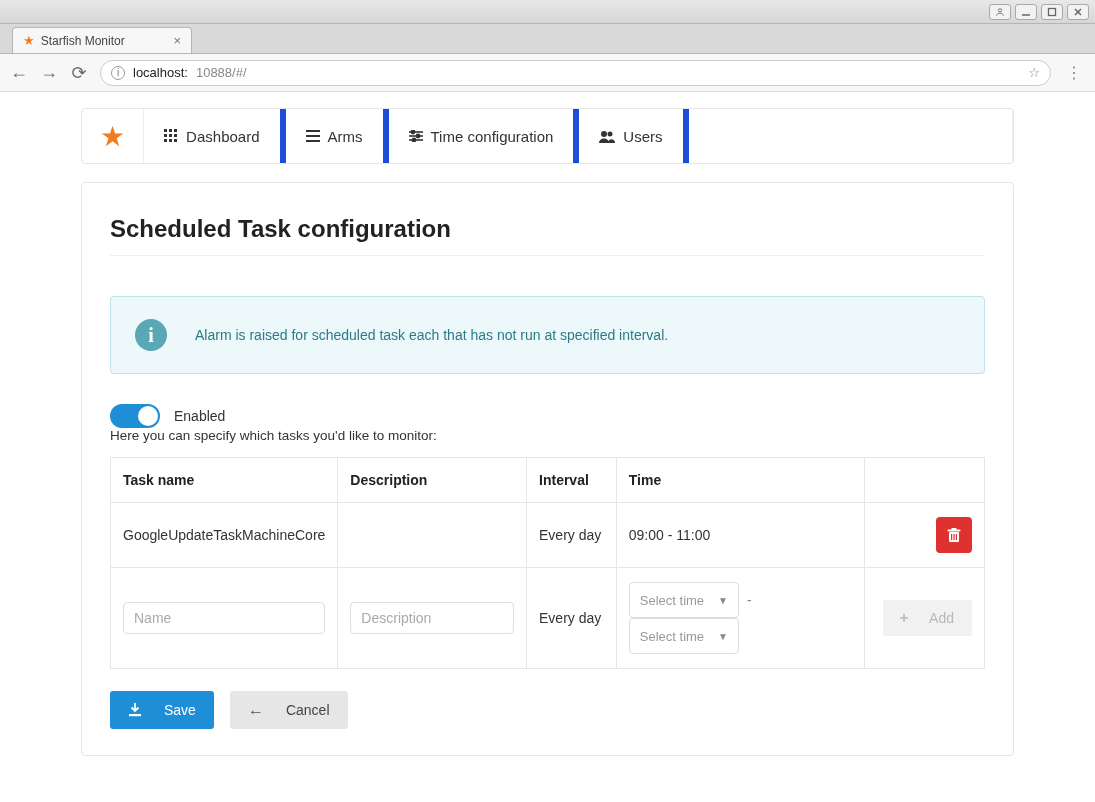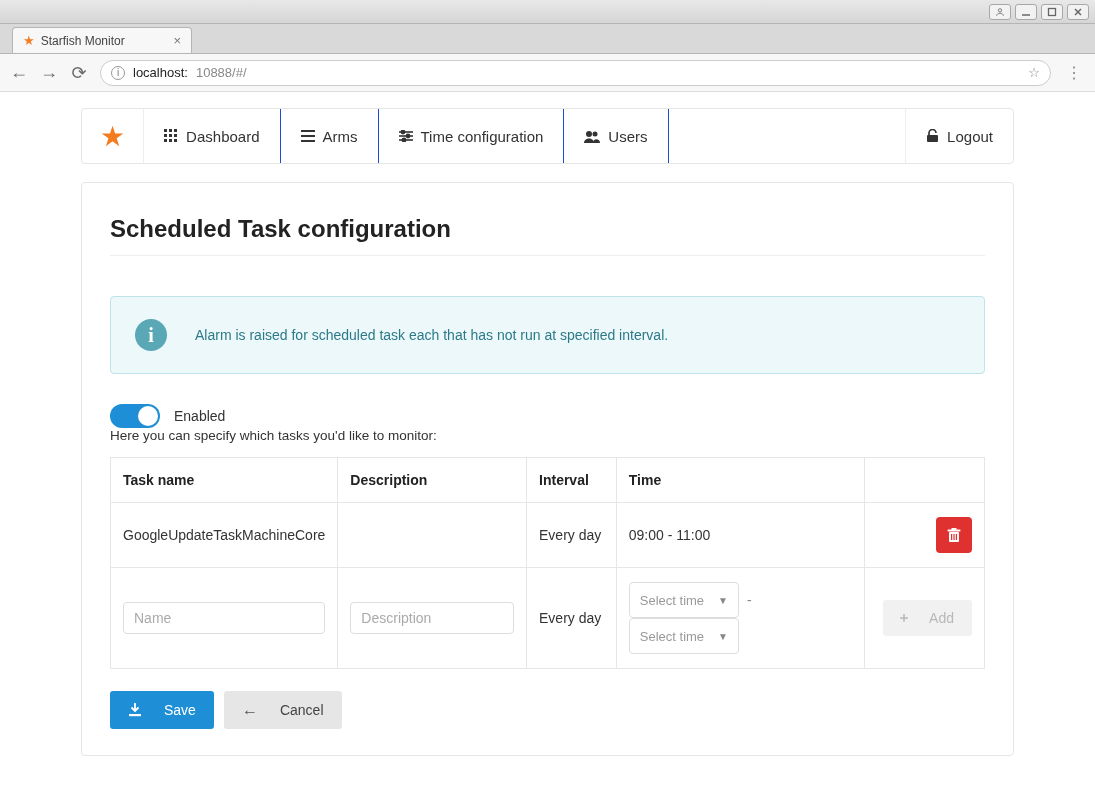--- a/index.html
+++ b/index.html
@@ -105,21 +105,21 @@
     border: 1px solid #e6e6e6;
     border-radius: 4px;
     background: #fff;
     height: 56px;
   }
   .nav-item {
     display: flex;
     align-items: center;
     gap: 8px;
     padding: 0 20px;
-    border-right: 1px solid #1d4ed8;
+    border-right: 6px solid #1d4ed8;
     color: #333;
     font-size: 15px;
     cursor: pointer;
   }
   .nav-item:first-child { padding: 0 18px; }
   .nav-item.logo { border-right: 1px solid #eee; }
   .nav-spacer { flex: 1; border-right: 1px solid #eee; }
   .nav-item:last-child { border-right: none; }
   .nav-icon { color: #333; font-size: 14px; }
   .logo-star {
@@ -260,21 +260,21 @@
     border-radius: 3px;
     padding: 9px 18px 9px 14px;
     font-size: 14px;
     cursor: pointer;
   }
 
   
   .footer-btns {
     margin-top: 22px;
     display: flex;
-    gap: 10px;
+    gap: 16px;
   }
   .btn {
     height: 38px;
     border-radius: 3px;
     display: inline-flex;
     align-items: center;
     padding: 0 18px;
     gap: 22px;
     font-size: 14px;
     cursor: pointer;
@@ -384,29 +384,20 @@
           <svg width="16" height="13" viewBox="0 0 16 13" fill="#333">
               <circle cx="5" cy="4" r="3"></circle>
               <circle cx="11" cy="4" r="2.5"></circle>
               <path d="M0 13c0-3 2.5-4.5 5-4.5S10 10 10 13z"></path>
               <path d="M9 13c0-2.4 1.6-3.8 3.5-3.8S16 10.6 16 13z"></path>
             </svg>
         </span>
         <span>Users</span>
       </div>
       <div class="nav-spacer"></div>
-      <div class="nav-item">
-        <span class="nav-icon">
-          <svg width="13" height="14" viewBox="0 0 13 14" fill="none" stroke="#333" stroke-width="1.7">
-              <rect x="1" y="6" width="11" height="7" rx="1" fill="#333" stroke="none"></rect>
-              <path d="M3 6V4a3.5 3.5 0 017 0"></path>
-            </svg>
-        </span>
-        <span>Logout</span>
-      </div>
     </div>
 
     <div class="panel">
       <h1 class="page-title">Scheduled Task configuration</h1>
 
       <div class="callout">
         <div class="info-circle">i</div>
         <div class="callout-text">Alarm is raised for scheduled task each that has not run at specified interval.</div>
       </div>
 

